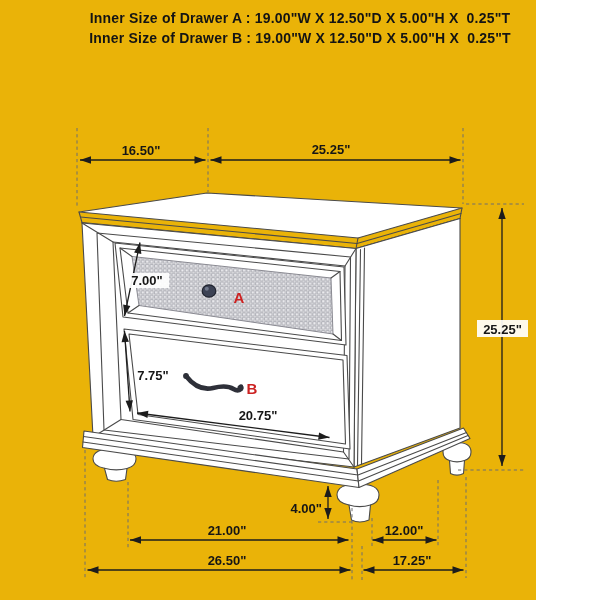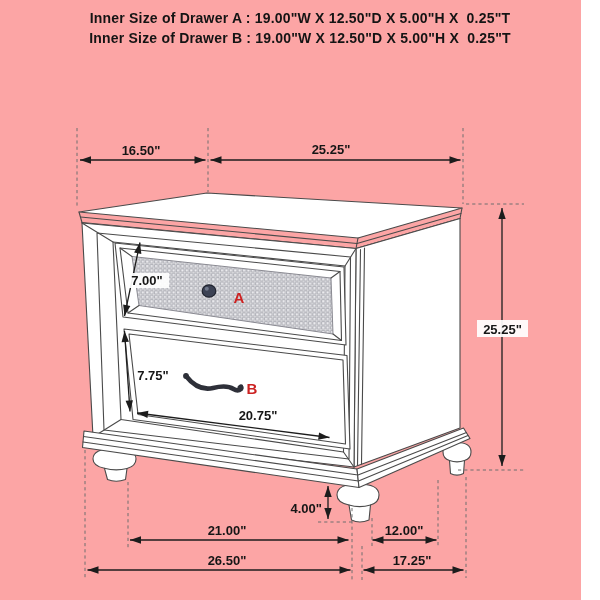--- a/index.html
+++ b/index.html
@@ -1,16 +1,16 @@
 <!DOCTYPE html>
 <html><head>
 <meta charset="utf-8">
 <style>
   html,body{margin:0;padding:0;background:#ffffff;}
-  .stage{position:relative;width:581px;height:600px;background:#fca5a5;overflow:hidden;}
+  .stage{position:relative;width:536px;height:600px;background:#eab308;overflow:hidden;}
   svg{display:block;}
   .header-text{font:700 14px "Liberation Sans",sans-serif;fill:#141414;letter-spacing:.2px;white-space:pre;}
   .dimtext{font:700 13px "Liberation Sans",sans-serif;fill:#161616;}
   .redtext{font:700 15px "Liberation Sans",sans-serif;}
   .lw{fill:none;stroke:#4a4a4a;stroke-width:1.1;stroke-linejoin:round;stroke-linecap:round;}
   .facefill{fill:#ffffff;stroke:#4a4a4a;stroke-width:1.1;stroke-linejoin:round;}
   .dimline{stroke:#1c1c1c;stroke-width:1.3;fill:none;}
   .dash{stroke:#6f6f6f;stroke-width:1;stroke-dasharray:3.2 3;fill:none;}
   .bgrect{fill:#ffffff;opacity:.92;}
 </style>

